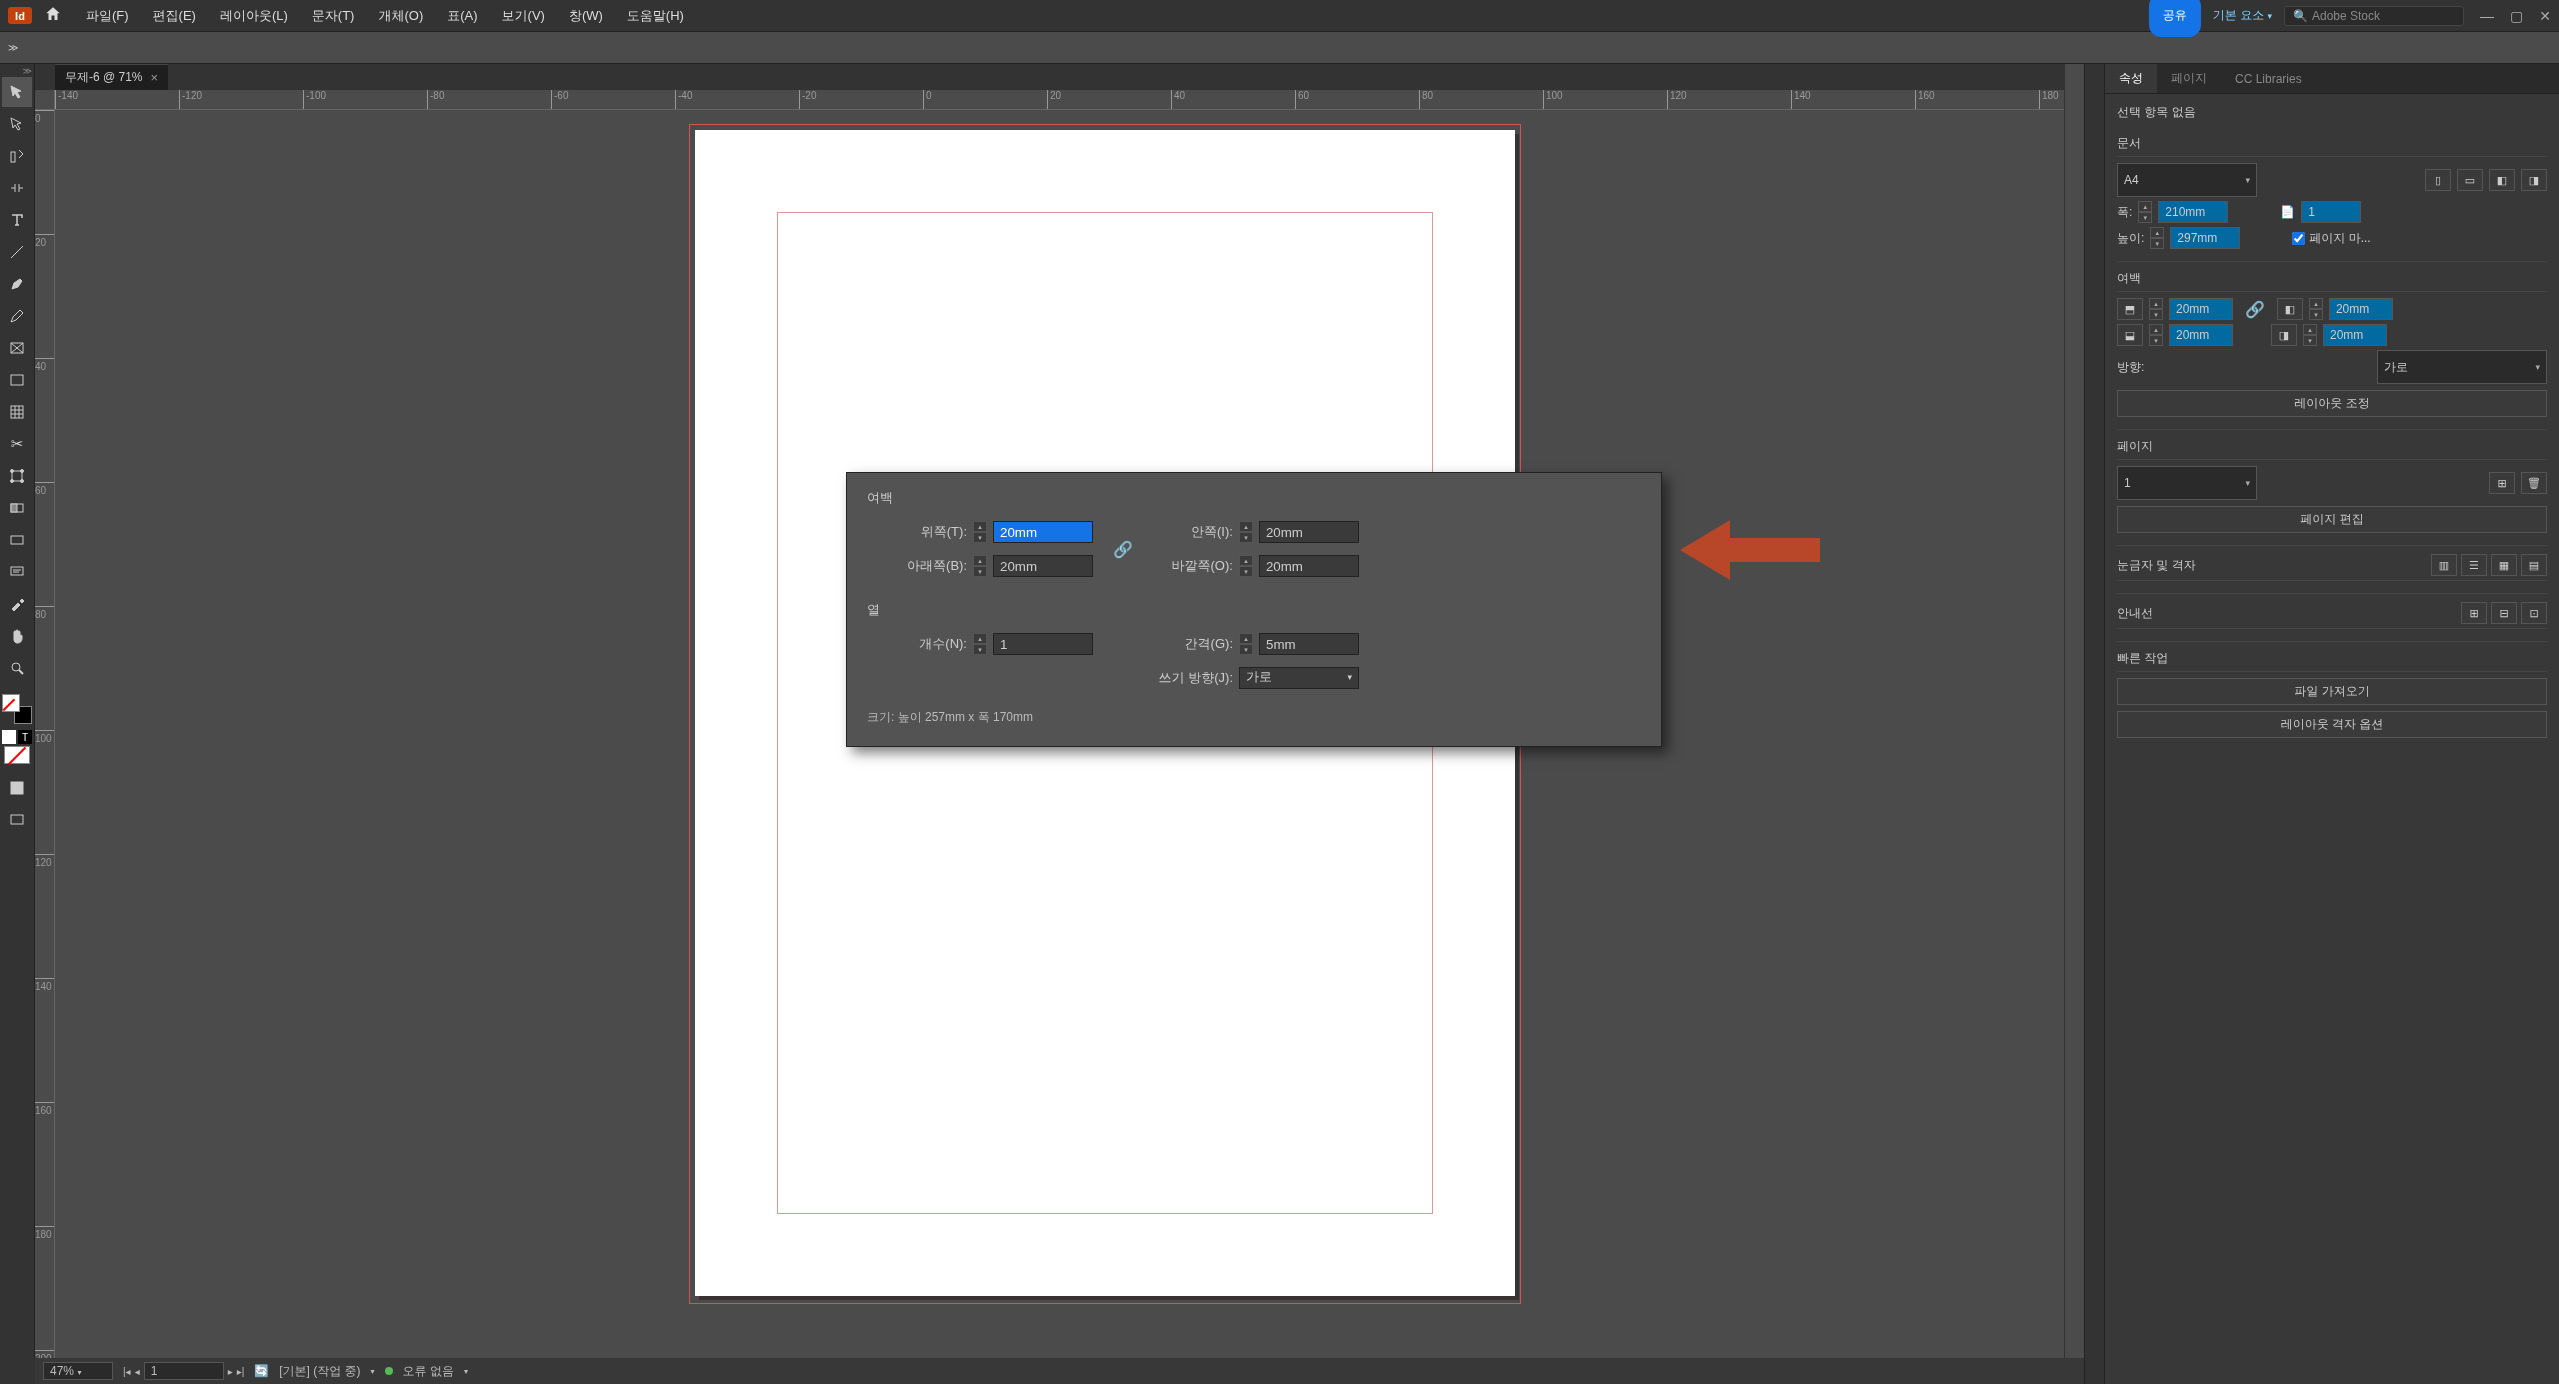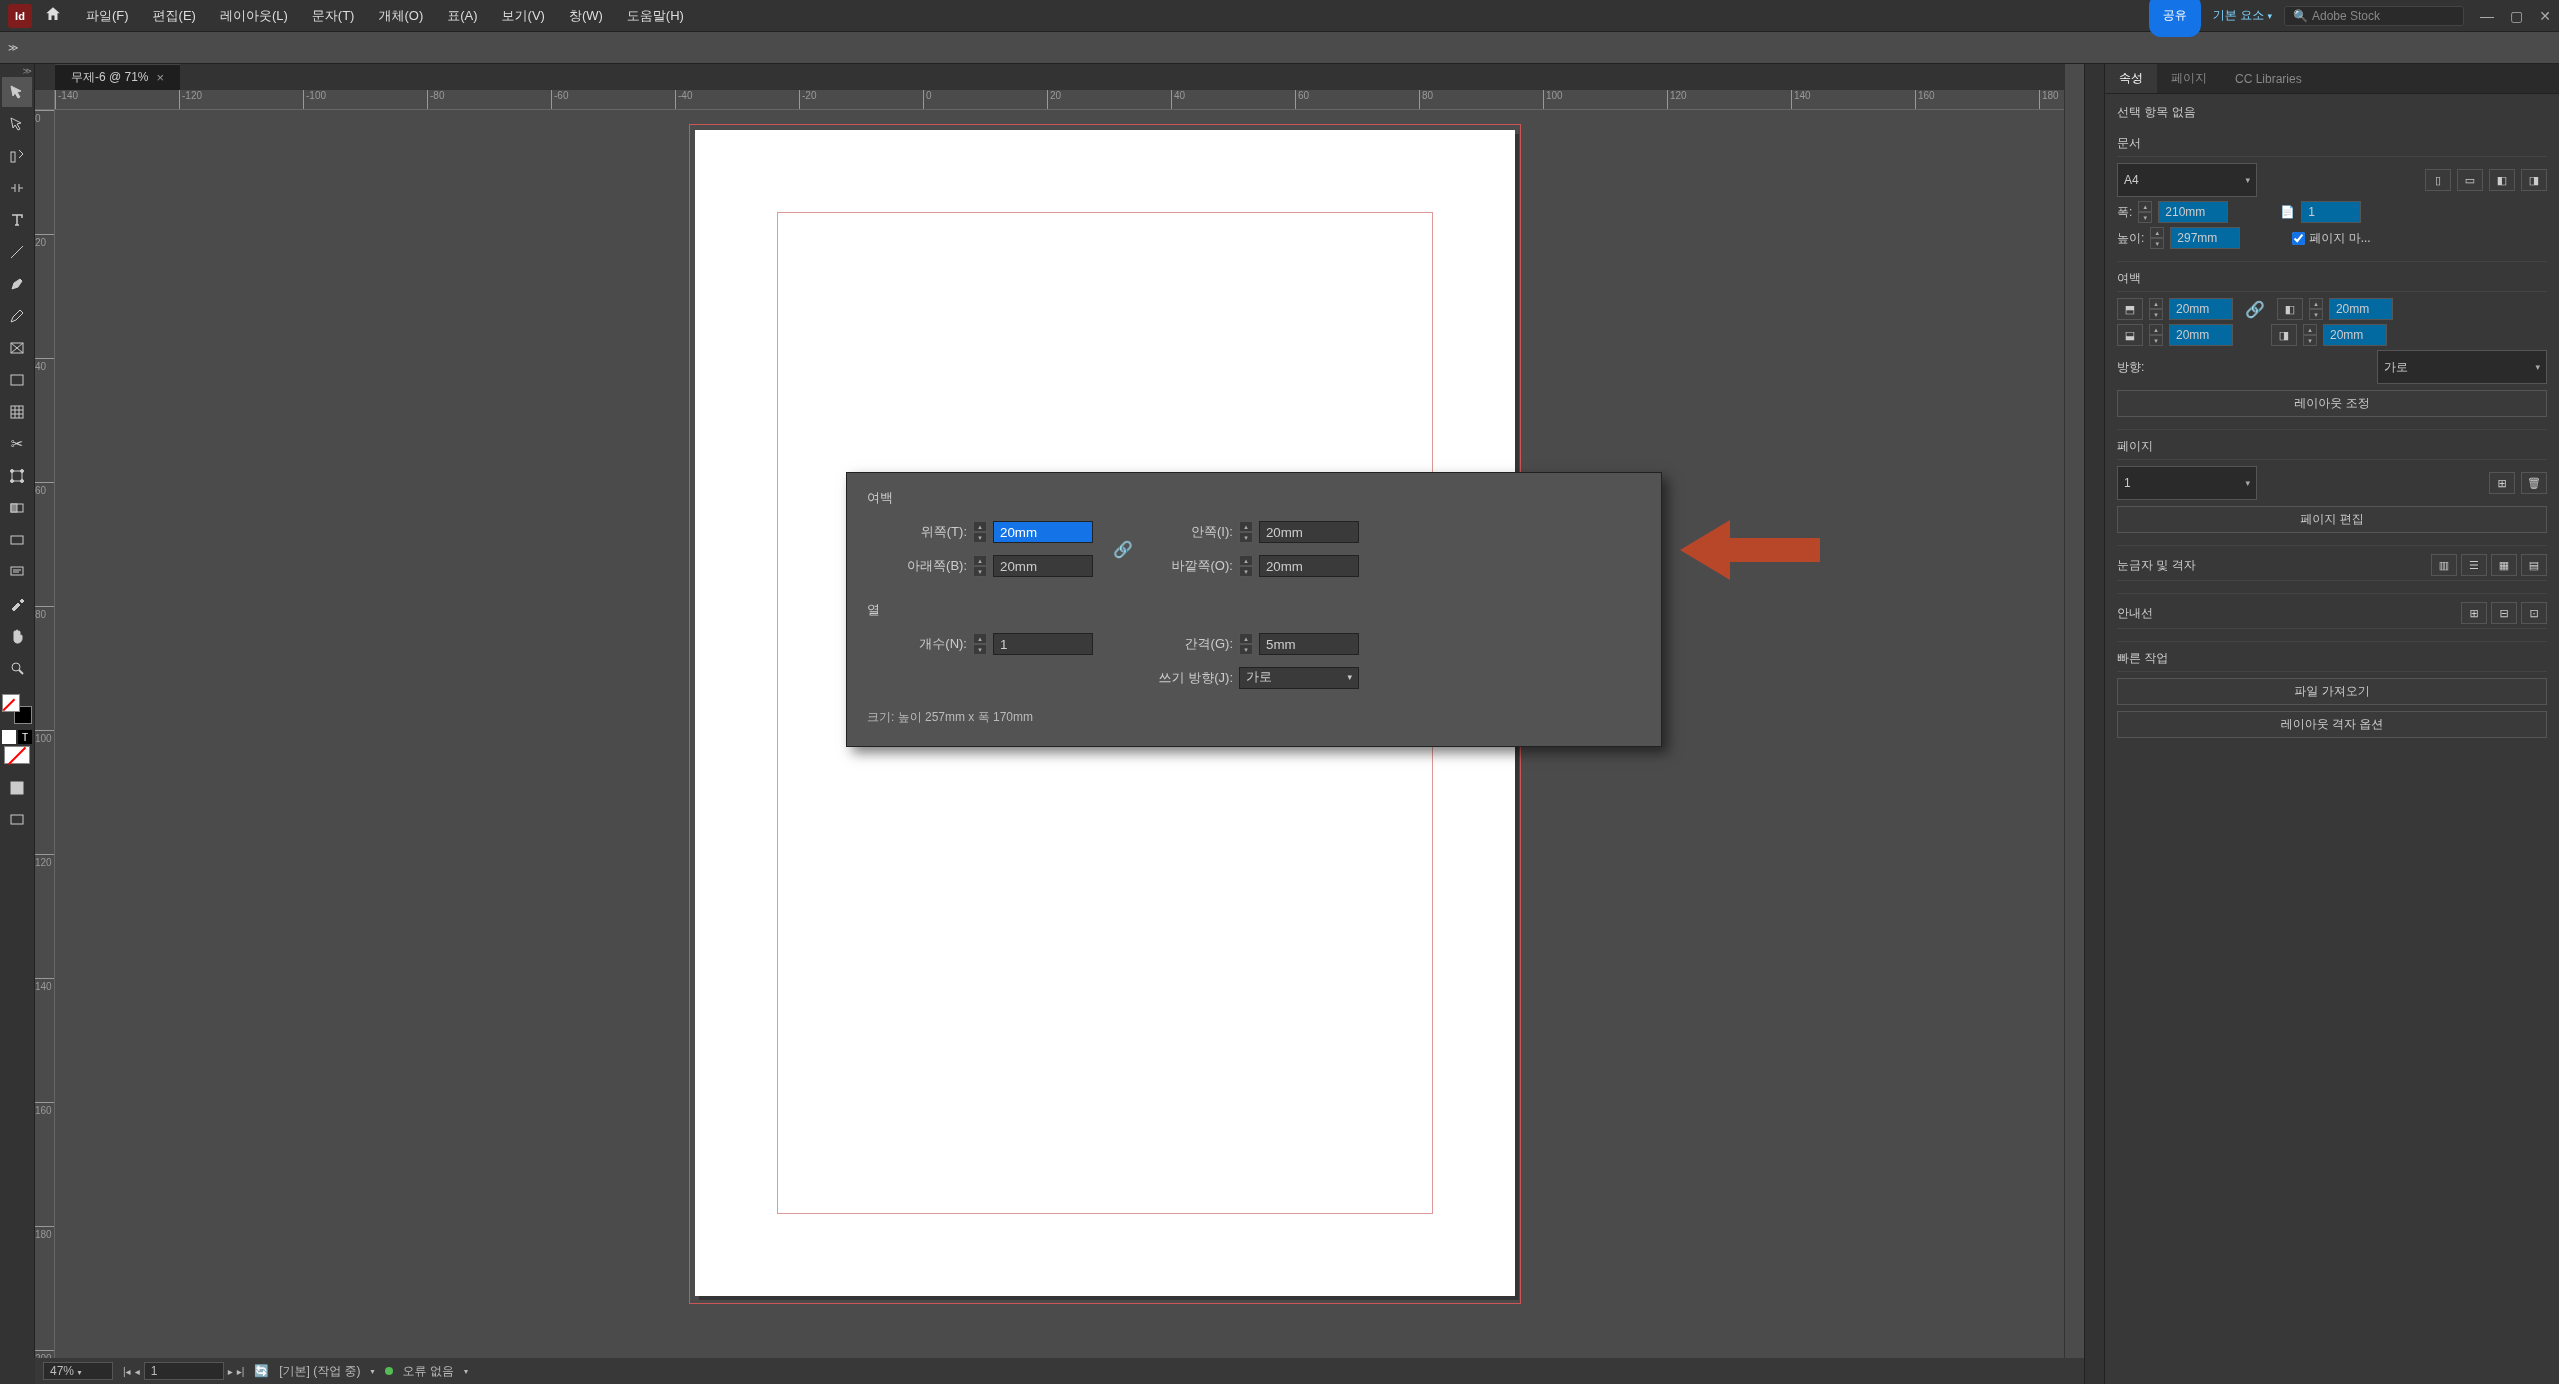--- a/index.html
+++ b/index.html
@@ -1,35 +1,35 @@
 <!DOCTYPE html>
 <html><head>
 <meta charset="utf-8">
 <style>
 * { margin: 0; padding: 0; box-sizing: border-box; font-family: "Malgun Gothic", sans-serif; }
 body { background: #333; color: #ccc; font-size: 12px; overflow: hidden; width: 2559px; height: 1384px; position: relative; }
 
 
 .menubar { height: 32px; background: #333; display: flex; align-items: center; padding: 0 8px; border-bottom: 1px solid #222; }
-.menubar .logo { width: 24px; height: 24px; background: #7f1d1d; display: flex; align-items: center; justify-content: center; color: #fff; font-weight: bold; font-size: 11px; border-radius: 3px; }
+.menubar .logo { width: 24px; height: 17px; background: #c2410c; display: flex; align-items: center; justify-content: center; color: #fff; font-weight: bold; font-size: 11px; border-radius: 3px; }
 .menubar .home { margin: 0 12px; font-size: 16px; color: #ddd; }
 .menubar .menu-item { padding: 0 12px; color: #ddd; font-size: 13px; cursor: default; }
 .menubar .spacer { flex: 1; }
 .menubar .share-btn { background: #1473e6; color: #fff; padding: 13px 14px; border-radius: 12px; margin-right: 12px; font-size: 12px;}
 .menubar .workspace { color: #7dd3fc; margin-right: 12px; font-size: 12px;}
 .menubar .search-stock { background: #2a2a2a; border: 1px solid #444; padding: 2px 8px; width: 180px; color: #888; font-size: 12px; border-radius: 3px; display:flex; align-items:center; gap:4px;}
 .menubar .win-controls { display: flex; gap: 16px; margin-left: 16px; font-size: 14px; color: #aaa;}
 
 
 .control-strip { height: 32px; background: #4b4b4b; border-bottom: 1px solid #222; display:flex; align-items:center;}
 .control-strip .chev { padding: 0 8px; font-size:10px; color:#ccc;}
 
 
 .doc-tabs { position:absolute; top:64px; left:55px; height:26px; background: #333; display:flex; align-items:center; padding-left: 0px; }
-.doc-tab { background:#1e1e1e; padding: 4px 16px; display:flex; align-items:center; gap:8px; color:#ccc; border-top: 1px solid #444;}
+.doc-tab { background:#1e1e1e; padding: 4px 10px; display:flex; align-items:center; gap:8px; color:#ccc; border-top: 1px solid #444;}
 .doc-tab .close { color:#999; font-size:13px;}
 
 
 .left-toolbar { position: absolute; left: 0; top: 64px; bottom: 26px; width: 35px; background: #333; border-right: 1px solid #222; display:flex; flex-direction:column; align-items:center; padding-top:2px;}
 .tool { width: 30px; height: 30px; display:flex; align-items:center; justify-content:center; color:#ccc; font-size:15px; margin:1px 0;}
 .tool.active { background:#555; }
 .tool svg { width:16px; height:16px; fill:#ccc; stroke:#ccc; }
 .swatches { width:30px; height:30px; position:relative; margin:4px 0;}
 .swatch-f { position:absolute; top:0; left:0; width:18px; height:18px; background:#fff; border:1px solid #888;}
 .swatch-b { position:absolute; bottom:0; right:0; width:18px; height:18px; background:#000; border:1px solid #888;}

